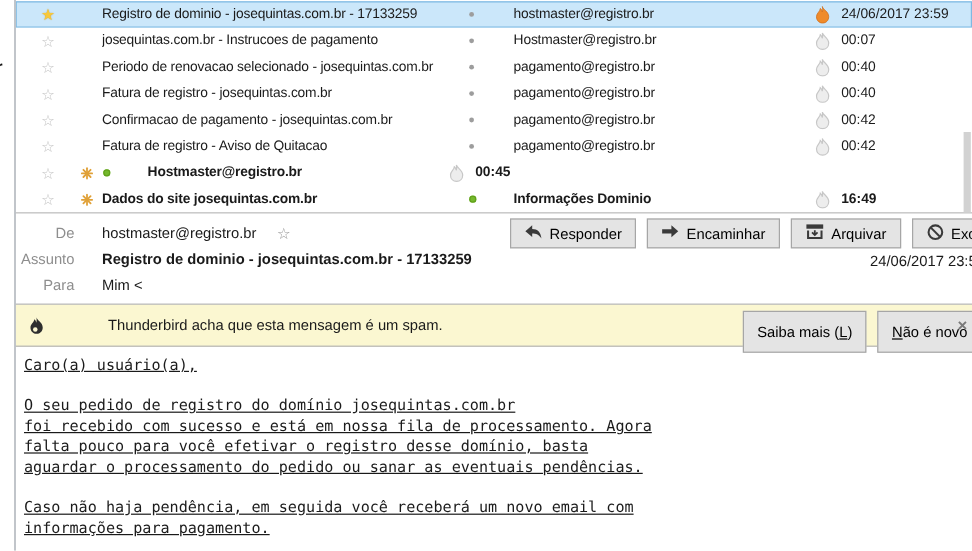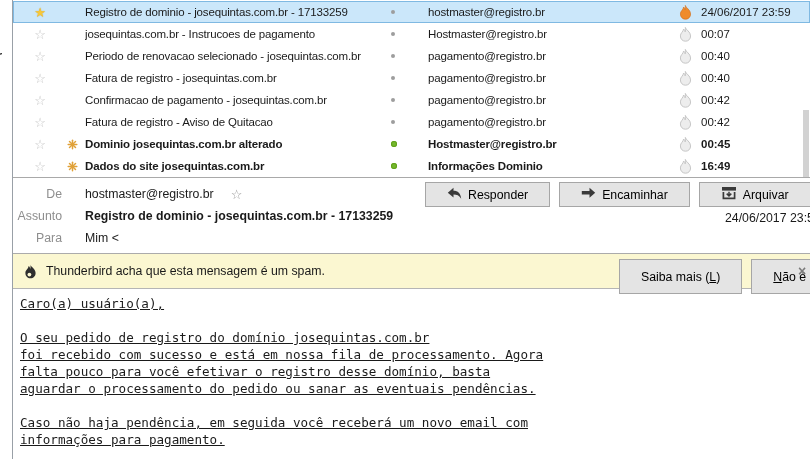--- a/index.html
+++ b/index.html
@@ -34,27 +34,27 @@
 
   
   .msg-header{position:relative;height:76px;border-bottom:1px solid #ababab;background:#fff;box-sizing:border-box;padding-top:5px;}
   .hdr-row{display:flex;height:22px;align-items:center;gap:16px;}
   .hdr-label{width:49px;flex:none;text-align:right;color:#8e8e8e;font-size:12.3px;}
   .hdr-value{margin-left:7px;font-size:12.3px;white-space:nowrap;}
   .hdr-value.bold{font-weight:bold;}
   .de-star{color:#9b9b9b;font-size:13px;margin-left:1px;}
   .hdr-buttons{position:absolute;left:412px;top:4px;display:flex;gap:9px;}
   .btn{display:flex;align-items:center;gap:6px;background:#e4e4e4;border:1px solid #a6a6a6;
-       height:25px;padding:0 21px;font-size:12.3px;color:#000;white-space:nowrap;box-sizing:border-box;
+       height:25px;padding:0 11px;font-size:12.3px;color:#000;white-space:nowrap;box-sizing:border-box;
        font-family:"Liberation Sans",sans-serif;}
   .hdr-date{position:absolute;left:712px;top:33px;font-size:12.3px;white-space:nowrap;color:#1a1a1a;}
 
   
   .spam-bar{position:relative;height:35px;background:#fbf7d1;border-bottom:1px solid #b5b5b5;
-            display:flex;align-items:center;box-sizing:border-box;}
+            display:flex;align-items:center;box-sizing:border-box;gap:44px;}
   .spam-flame{margin-left:11px;display:flex;align-items:center;}
   .spam-text{margin-left:9px;font-size:12.3px;color:#1a1a1a;}
   .spam-buttons{position:absolute;left:606px;top:5px;display:flex;gap:9px;}
   .spam-buttons .btn{height:35px;}
   .u{text-decoration:underline;}
   .spam-close{position:absolute;right:-4px;top:9px;font-size:14px;color:#7a7a7a;font-weight:bold;width:16px;text-align:left;}
 
   
   .body-pane{height:167px;background:#fff;overflow:hidden;text-decoration:underline;}
   .body-pane pre{margin:0;padding:6px 0 0 7px;font-family:"DejaVu Sans Mono",monospace;
@@ -167,21 +167,20 @@
         <span class="c-flag">
             <svg width="11" height="11" viewBox="0 0 11 11">
               <g stroke="#e0a138" stroke-width="1.5" stroke-linecap="round">
                 <line x1="5.5" y1="1.2" x2="5.5" y2="9.8"></line>
                 <line x1="1.2" y1="5.5" x2="9.8" y2="5.5"></line>
                 <line x1="2.5" y1="2.5" x2="8.5" y2="8.5"></line>
                 <line x1="8.5" y1="2.5" x2="2.5" y2="8.5"></line>
               </g>
             </svg>
           </span>
-        <span class="c-subj">Dominio josequintas.com.br alterado</span>
         <span class="c-dot dot-green">
             <i></i>
           </span>
         <span class="c-sender">Hostmaster@registro.br</span>
         <span class="c-flame">
             <svg width="13" height="15" viewBox="0 0 13 15" class="flame-gray">
               <path d="M6.3 0.4 C6.6 2.8 11.6 4.6 11.6 8.9 C11.6 12.1 9.4 14.2 6.5 14.2 C3.6 14.2 1.4 12.1 1.4 8.9 C1.4 5.9 4.3 4.9 4.6 2 C5.6 2.8 6.1 3.7 6.2 4.9 C6.7 3.6 6.6 2 6.3 0.4 Z"></path>
             </svg>
           </span>
         <span class="c-date">00:45</span>

